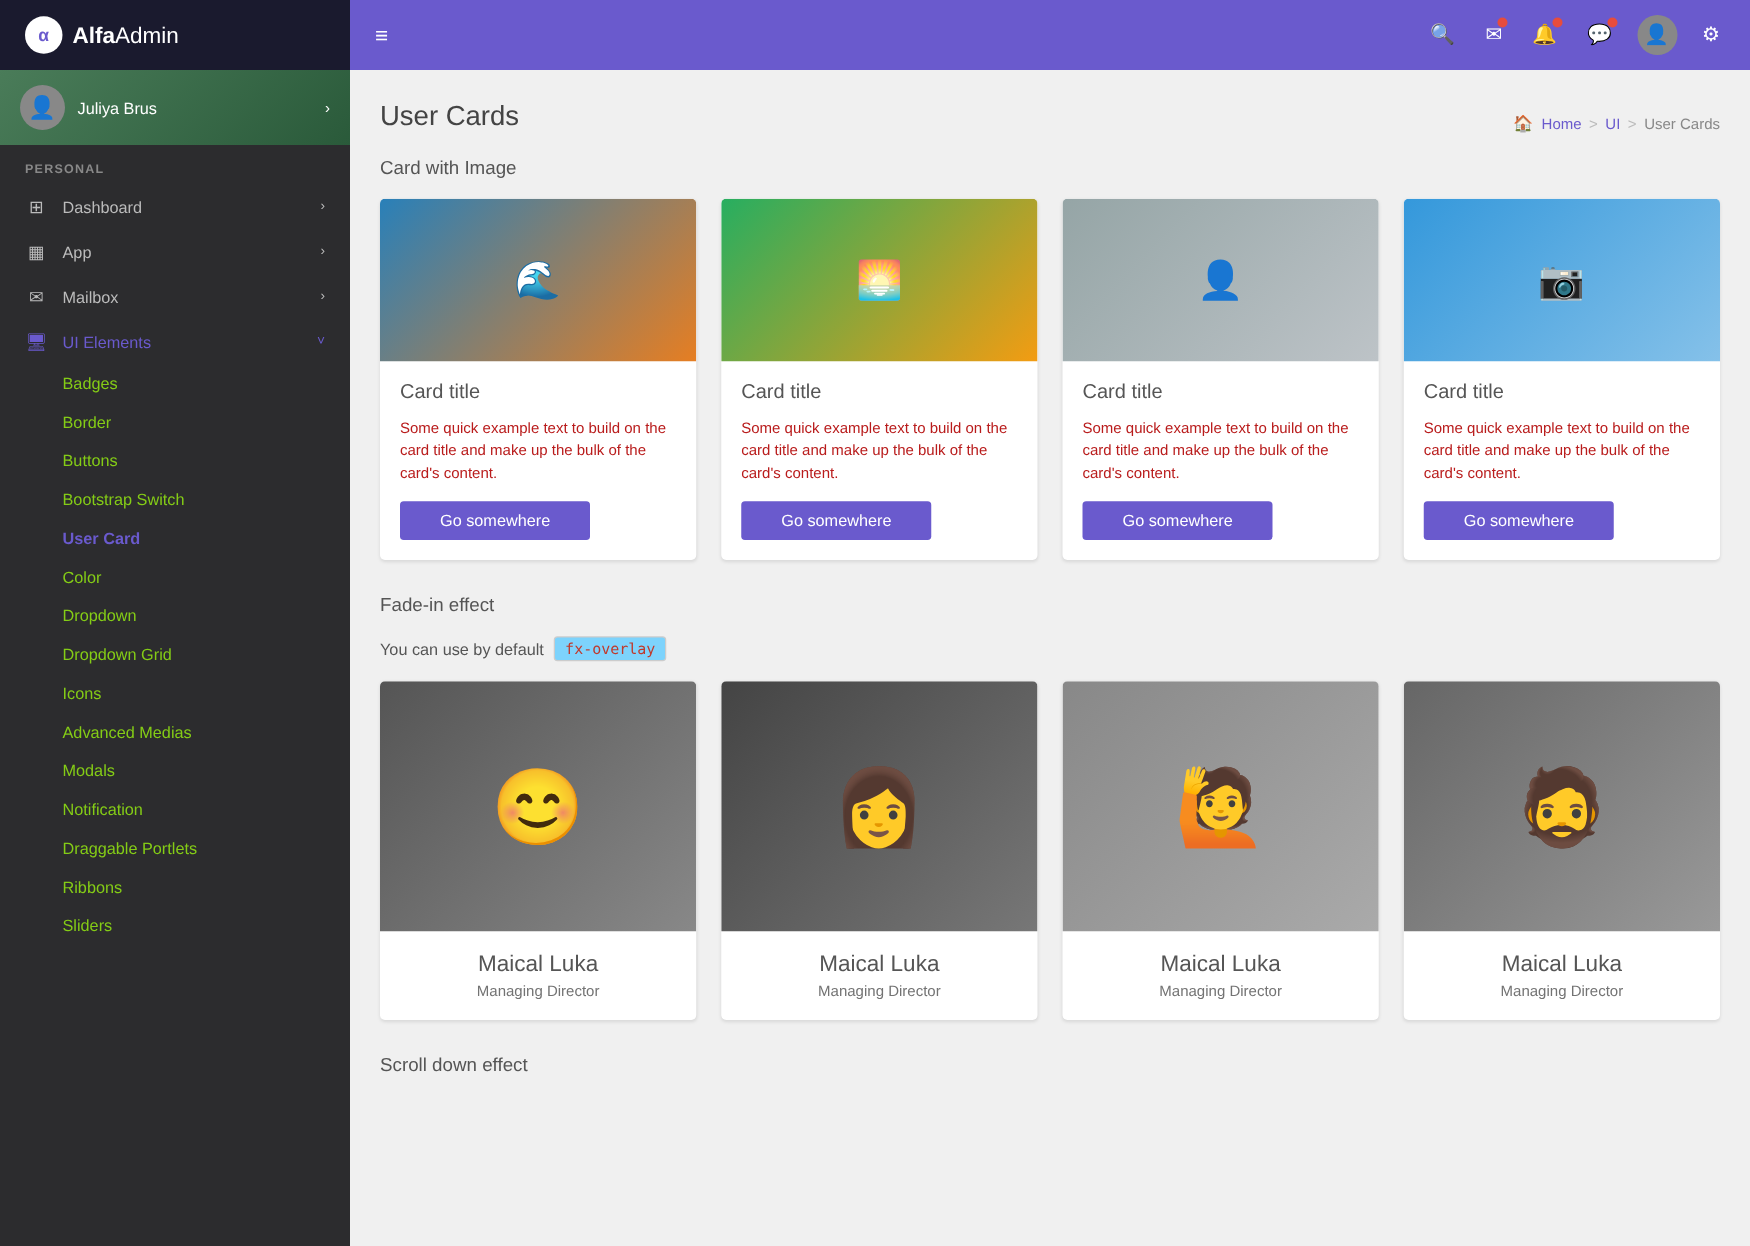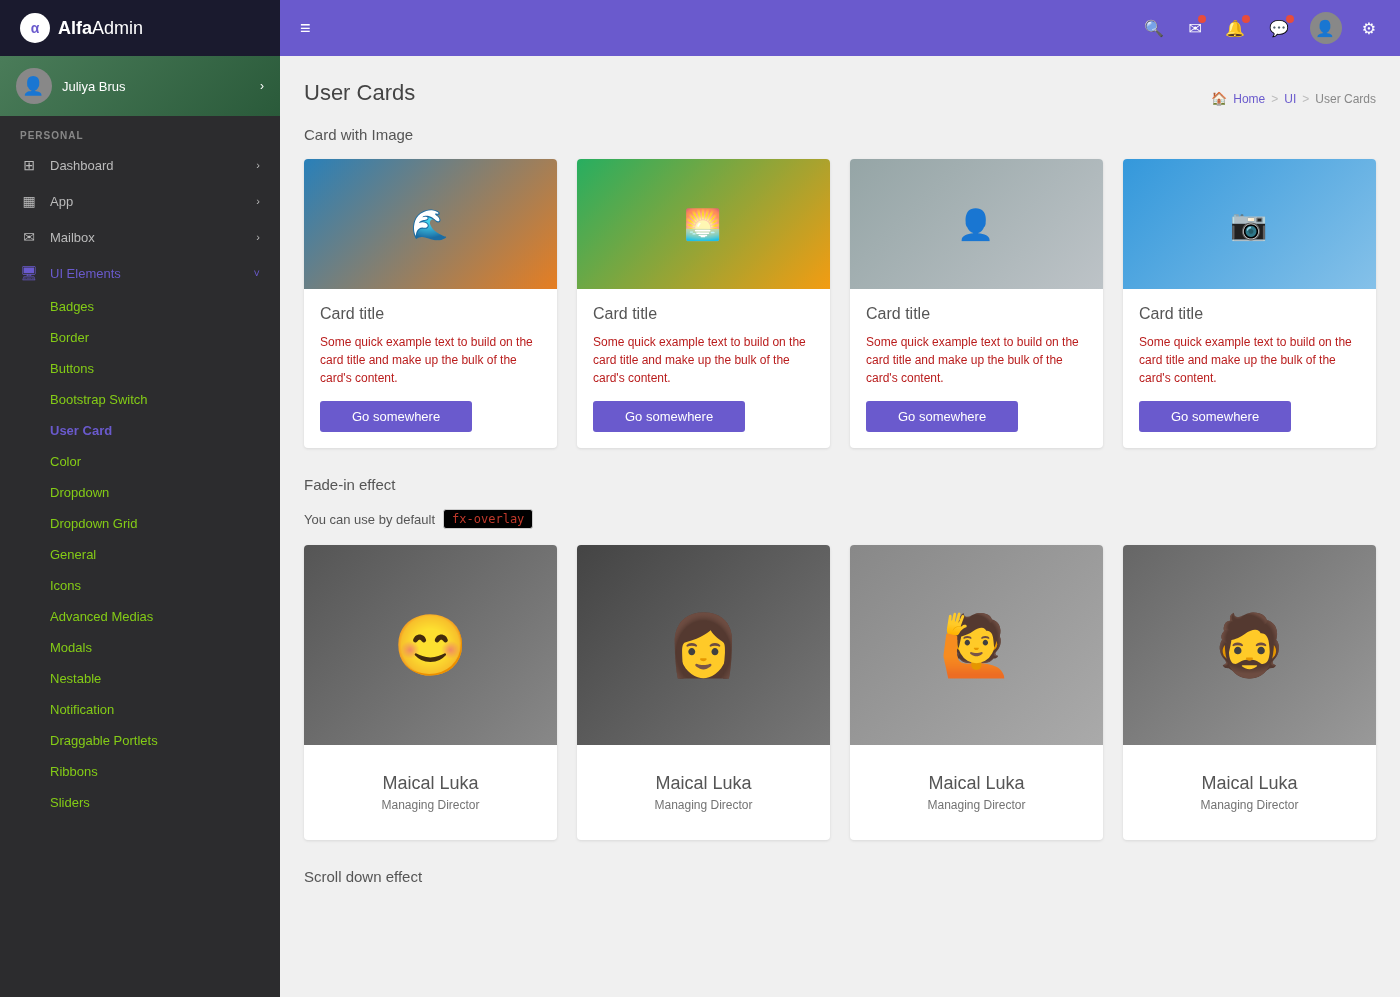--- a/index.html
+++ b/index.html
@@ -226,21 +226,21 @@
     }
     .fade-section-desc {
       font-size: 13px;
       color: #555;
       margin-bottom: 16px;
       display: flex;
       align-items: center;
       gap: 8px;
     }
     .fade-code-badge {
-      background: #000000;
+      background: #7dd3fc;
       border: 1px solid #ccc;
       color: #c0392b;
       font-family: monospace;
       font-size: 12px;
       padding: 2px 8px;
       border-radius: 3px;
     }
 
     .user-card {
       background: #fff;
@@ -250,21 +250,21 @@
     }
     .user-card-image {
       width: 100%;
       height: 200px;
       display: flex;
       align-items: center;
       justify-content: center;
       font-size: 60px;
     }
     .user-card-body {
-      padding: 28px;
+      padding: 16px;
       text-align: center;
     }
     .user-card-name {
       font-size: 18px;
       color: #555;
       font-weight: 400;
       margin-bottom: 4px;
     }
     .user-card-title {
       font-size: 12px;
@@ -347,33 +347,27 @@
   <div class="sidebar-sub-item">
     <span>Color</span>
   </div>
   <div class="sidebar-sub-item">
     <span>Dropdown</span>
   </div>
   <div class="sidebar-sub-item">
     <span>Dropdown Grid</span>
   </div>
   <div class="sidebar-sub-item">
-    <span>General</span>
-  </div>
-  <div class="sidebar-sub-item">
     <span>Icons</span>
   </div>
   <div class="sidebar-sub-item">
     <span>Advanced Medias</span>
   </div>
   <div class="sidebar-sub-item">
     <span>Modals</span>
-  </div>
-  <div class="sidebar-sub-item">
-    <span>Nestable</span>
   </div>
   <div class="sidebar-sub-item">
     <span>Notification</span>
   </div>
   <div class="sidebar-sub-item">
     <span>Draggable Portlets</span>
   </div>
   <div class="sidebar-sub-item">
     <span>Ribbons</span>
   </div>

